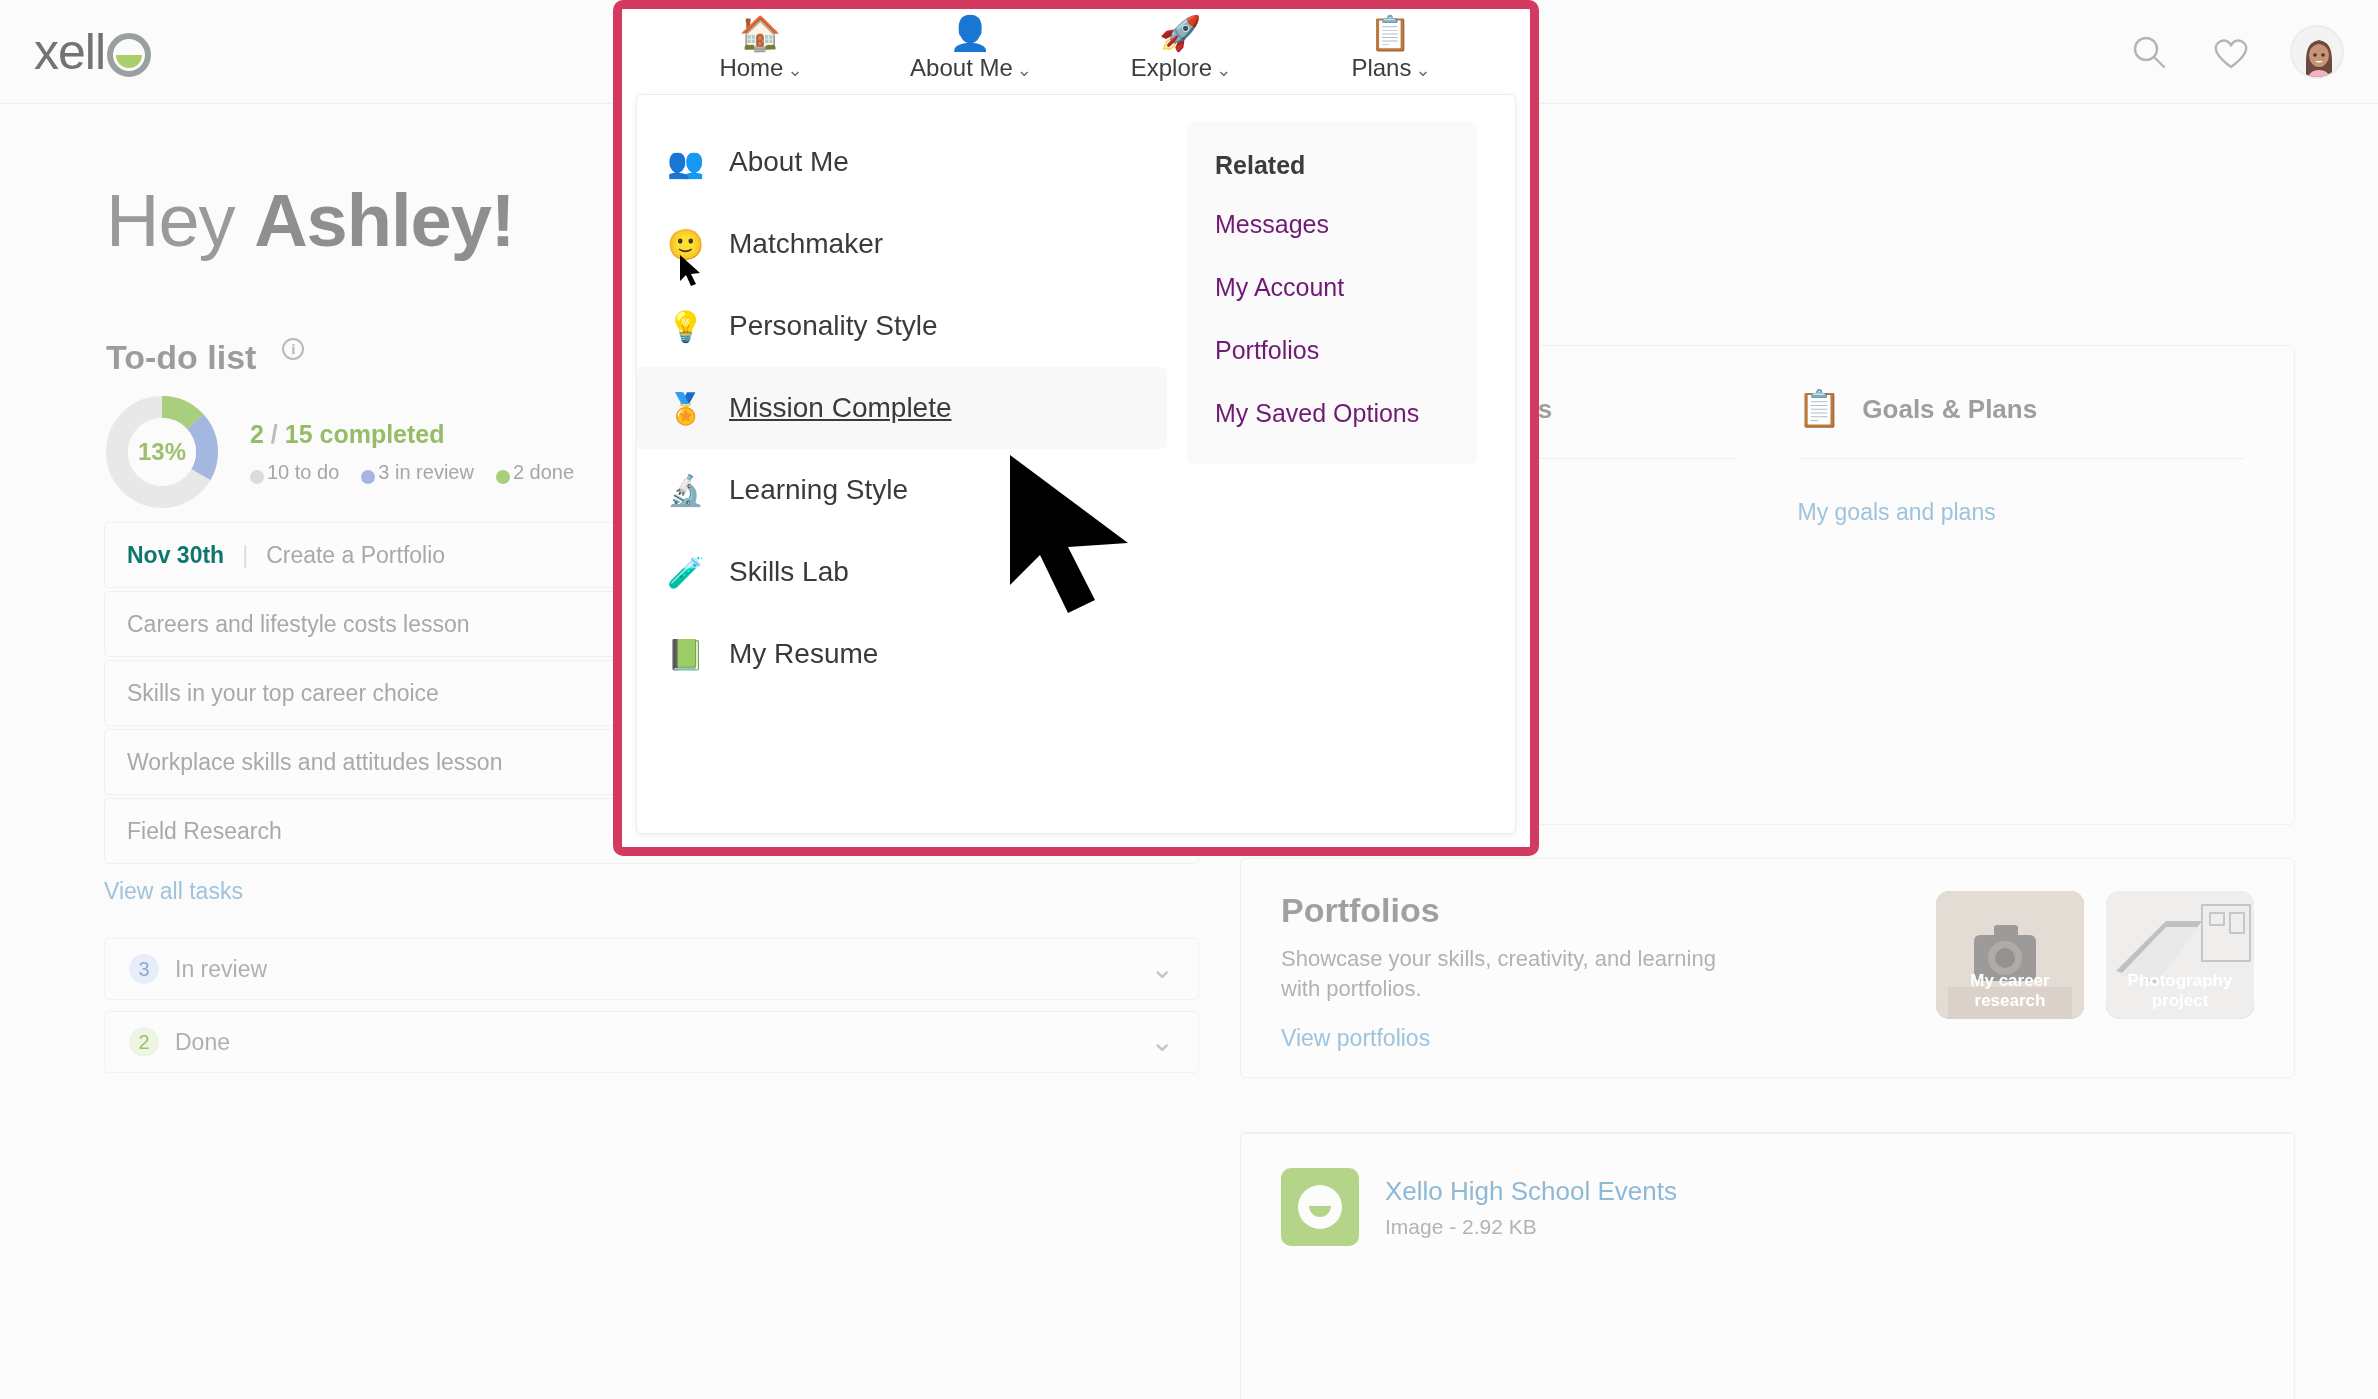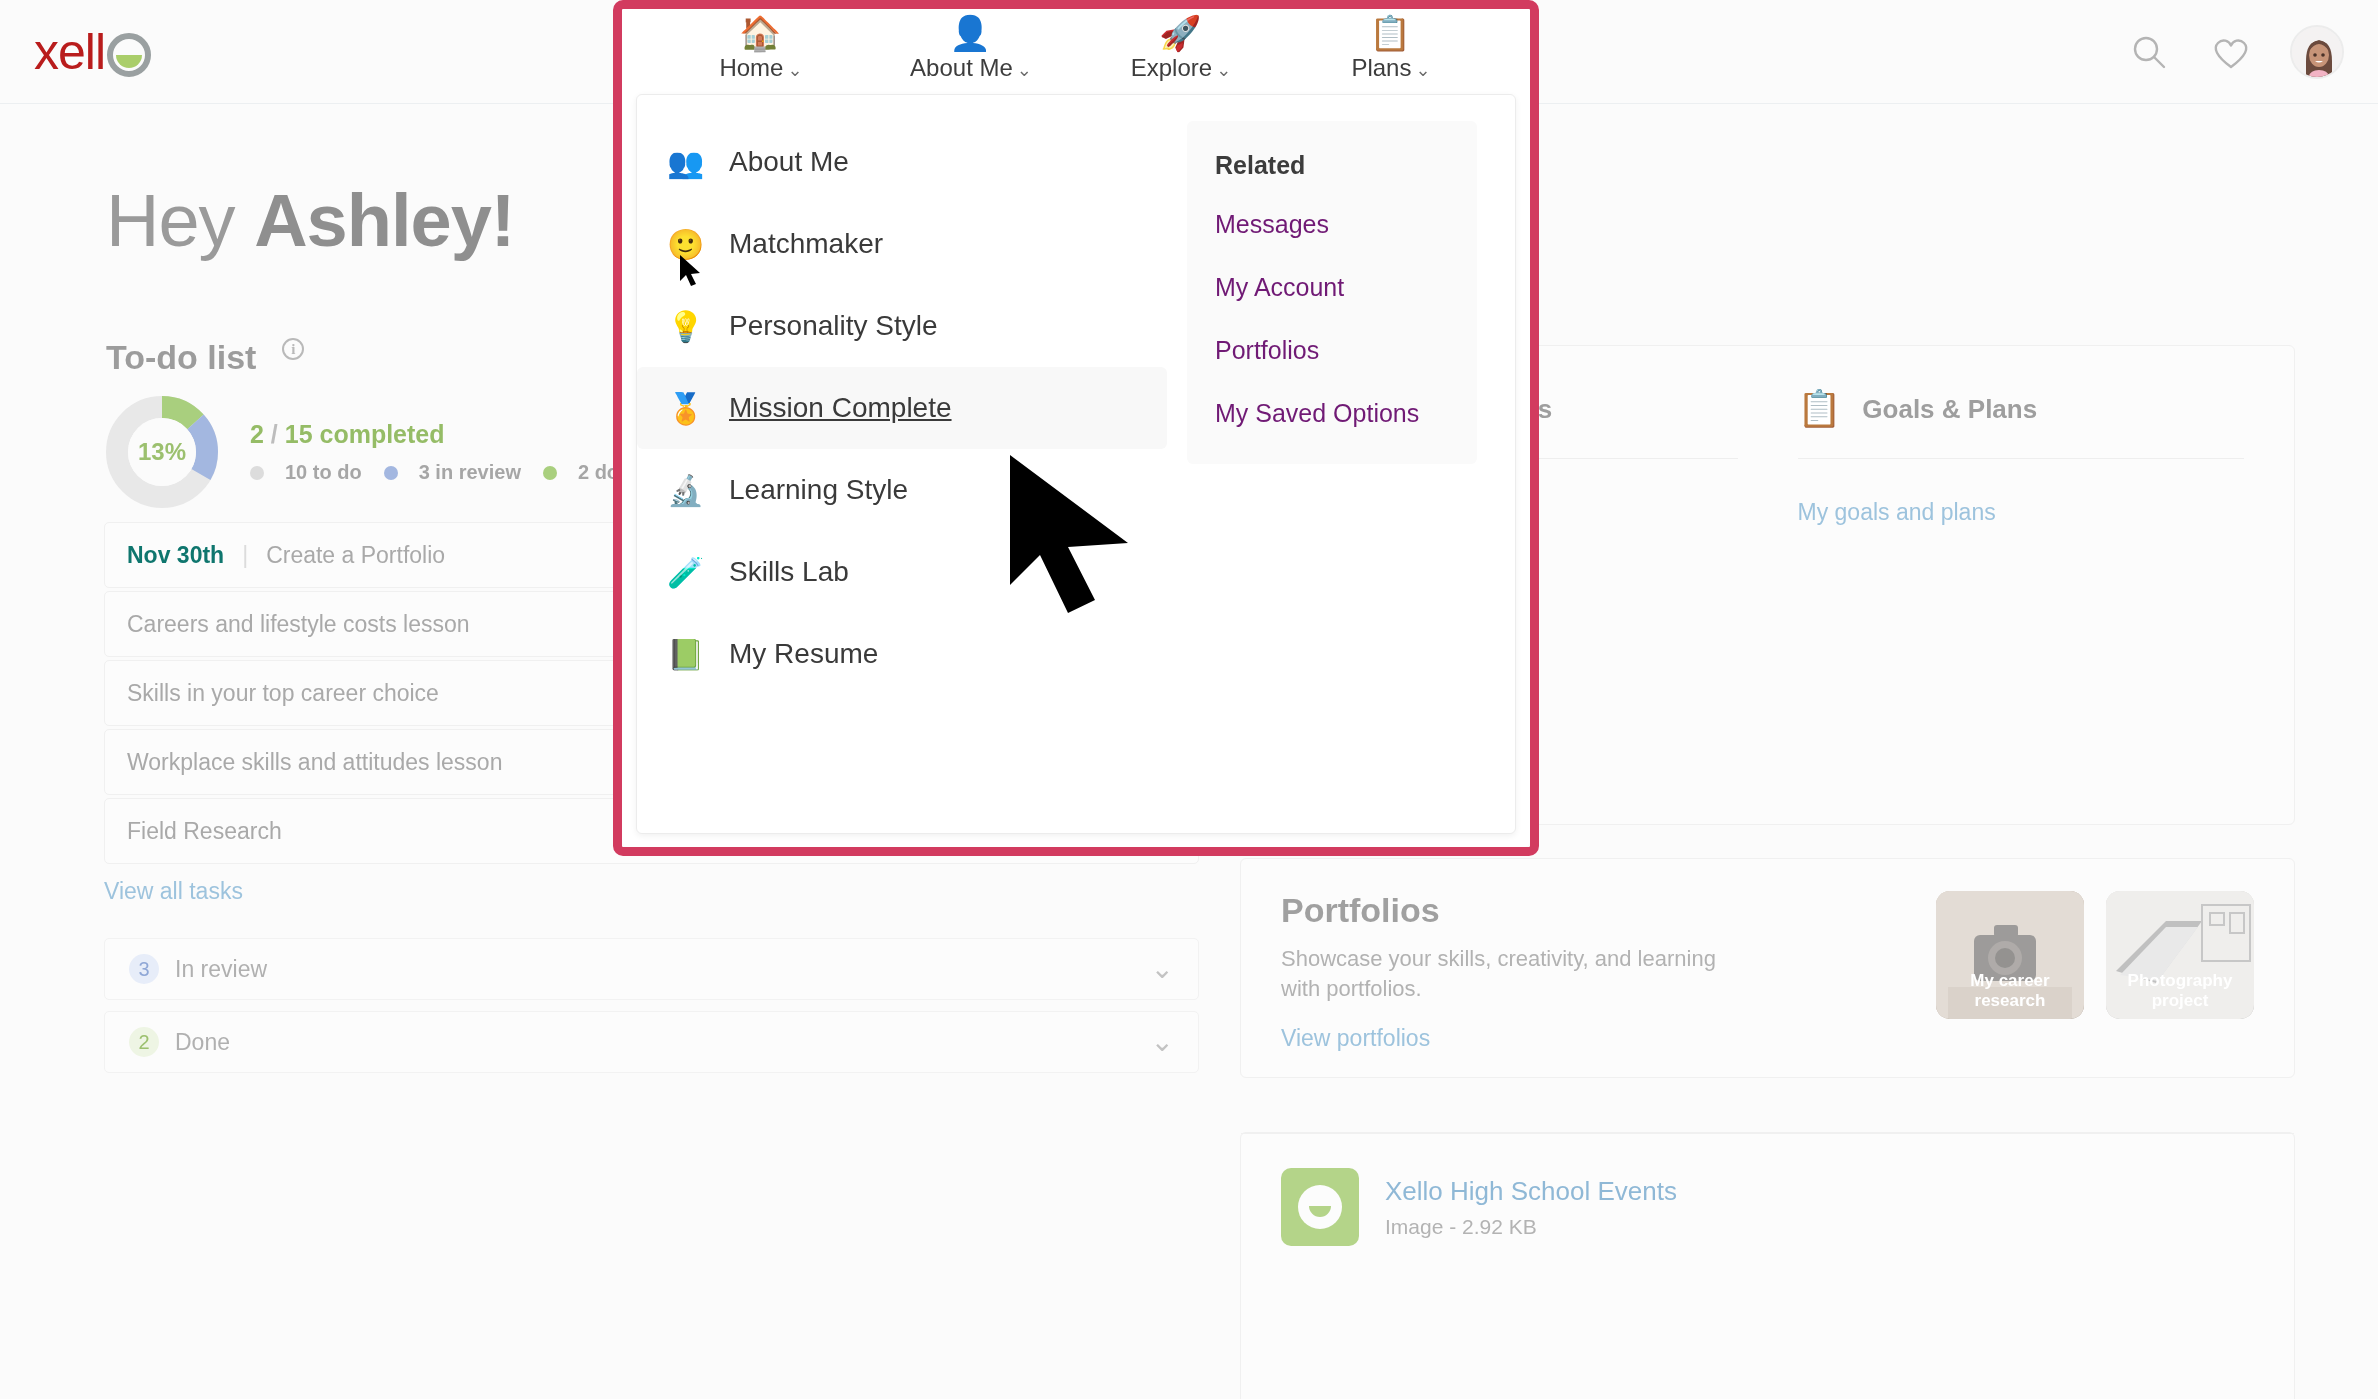--- a/index.html
+++ b/index.html
@@ -17,21 +17,21 @@
   
   .header {
     position: absolute; top: 0; left: 0; right: 0; height: 104px;
     background: #fbfbfb; border-bottom: 1px solid #eceff1;
     display: flex; align-items: center; justify-content: space-between;
     padding: 0 34px;
   }
   .logo { display: flex; align-items: center; gap: 0; user-select: none; }
   .logo-text {
     font-size: 50px; font-weight: 400; letter-spacing: -1px;
-    color: #b91c1c; line-height: 1;
+    color: #737373; line-height: 1;
   }
   .logo-o {
     position: relative; width: 44px; height: 44px; border-radius: 50%;
     border: 6px solid #9aa0a1; margin-left: 2px; margin-top: 6px;
   }
   .logo-o::after {
     content: ""; position: absolute; left: 3px; right: 3px; top: 50%; bottom: 3px;
     background: #aace6a; border-radius: 0 0 20px 20px;
   }
   .header-right { display: flex; align-items: center; gap: 36px; }
@@ -65,21 +65,21 @@
   .donut-hole {
     position: absolute; left: 22px; top: 22px; width: 68px; height: 68px;
     border-radius: 50%; background: #fbfbfb;
     display: flex; align-items: center; justify-content: center;
     font-size: 24px; font-weight: 700; color: #9cc06f;
   }
   .progress-text { display: flex; flex-direction: column; gap: 12px; }
   .progress-main { font-size: 25px; font-weight: 700; color: #95bc66; }
   .progress-main .dim { color: #bdbdbd; font-weight: 700; }
   .legend { display: flex; align-items: center; gap: 22px; font-size: 20px; color: #a6a6a6; }
-  .legend span { display: flex; align-items: center; gap: 21px; font-weight: bold; }
+  .legend span { display: flex; align-items: flex-end; gap: 3px; }
   .dot { width: 14px; height: 14px; border-radius: 50%; display: inline-block; }
 
   .task-list { position: absolute; left: 104px; top: 522px; width: 1095px; }
   .task-row {
     height: 66px; border: 1px solid #f0f0f0; border-radius: 5px; background: #fcfcfc;
     display: flex; align-items: center; padding: 0 22px; margin-bottom: 3px;
     font-size: 23px; color: #a9a9a9;
   }
   .task-date { font-weight: 700; color: #0f766e; }
   .task-sep { color: #dcdcdc; margin: 0 18px; }

